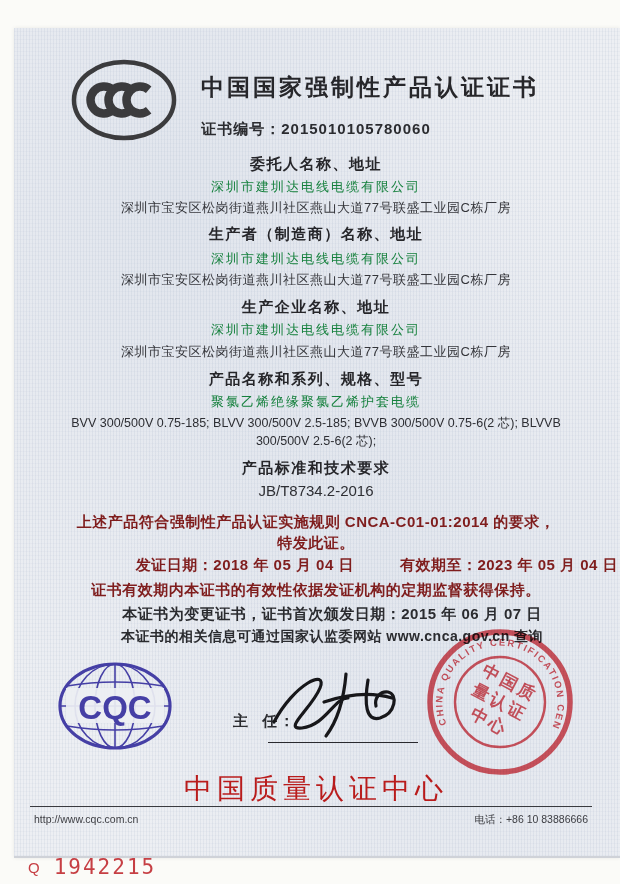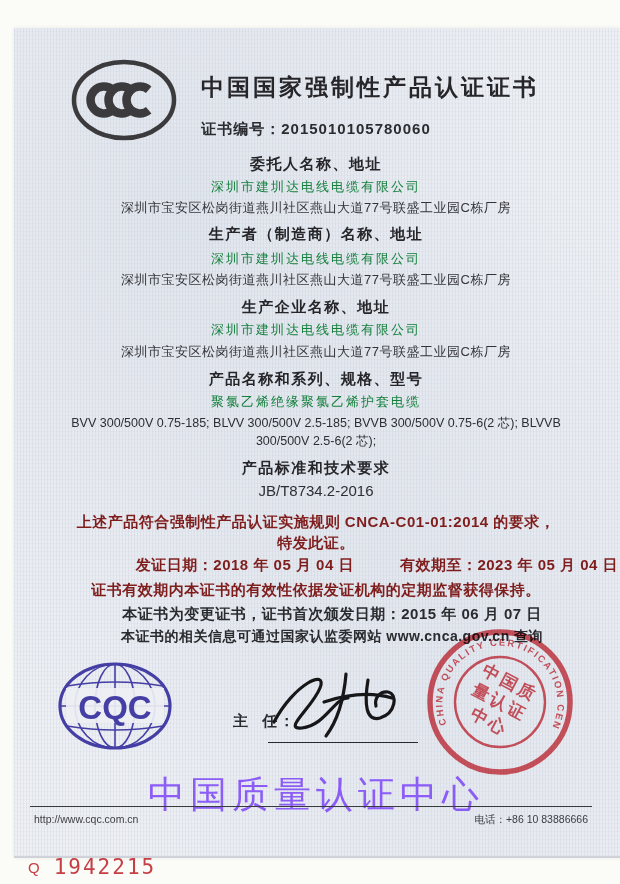--- a/index.html
+++ b/index.html
@@ -23,21 +23,21 @@
   .line{position:absolute;left:14px;width:604px;text-align:center;white-space:pre-wrap;}
   .title{font-size:23px;font-weight:bold;letter-spacing:3px;color:#26262a;}
   .certno{font-size:15px;font-weight:bold;letter-spacing:1px;}
   .h{font-size:15px;font-weight:bold;letter-spacing:1.5px;color:#26262a;}
   .v{font-size:13px;letter-spacing:2px;color:#15803d;}
   .a{font-size:13px;letter-spacing:.5px;color:#34353a;}
   .m{font-size:12.5px;color:#2e2f34;}
   .b{font-size:15px;font-weight:bold;letter-spacing:.5px;color:#7f1d1d;}
   .b2{font-size:14px;font-weight:600;letter-spacing:.5px;color:#2a2b2f;padding-left:16px;}
   .dates{display:flex;justify-content:flex-end;gap:46px;}
-  .org-big{font-size:37px;letter-spacing:5px;font-weight:500;color:#8b5cf6;}
+  .org-big{font-size:28px;letter-spacing:5px;font-weight:500;color:#b91c1c;}
   .rule{position:absolute;left:30px;width:562px;top:806px;border-top:1.6px solid #3a3b3f;}
   .footer{position:absolute;left:34px;top:813px;width:554px;display:flex;justify-content:space-between;
           font-size:10.5px;color:#3c3d42;}
   .serial{position:absolute;left:28px;top:855px;display:flex;align-items:flex-end;gap:14px;color:#c63f44;}
   .serial .q{font-size:15px;line-height:22px;}
   .serial .num{font-family:"DejaVu Sans Mono",monospace;font-size:21px;letter-spacing:2px;line-height:24px;}
   .ccc-logo{position:absolute;left:68px;top:56px;}
   .cqc-logo{position:absolute;left:56px;top:660px;}
   .director{position:absolute;left:204px;top:712px;font-size:15px;font-weight:bold;white-space:pre;letter-spacing:2px;margin-left:29px;}
   .signature{position:absolute;left:268px;top:664px;}

